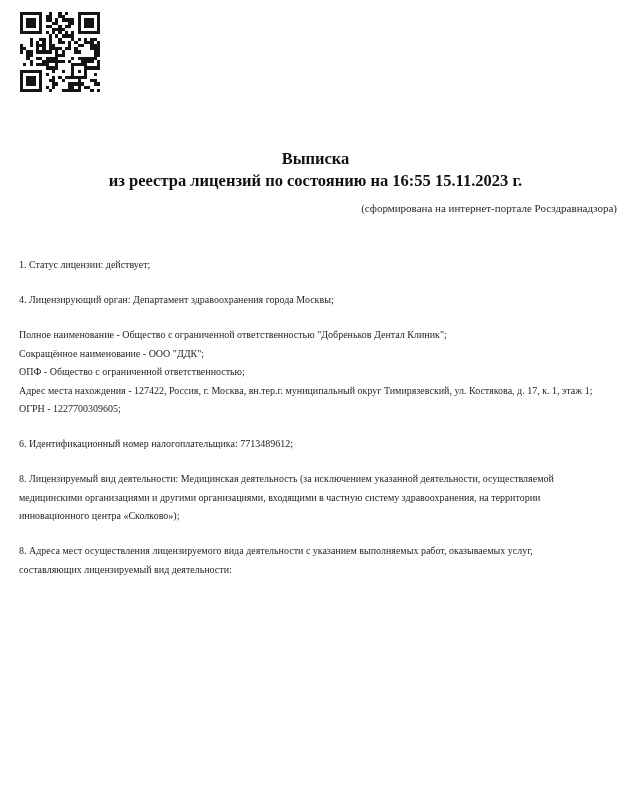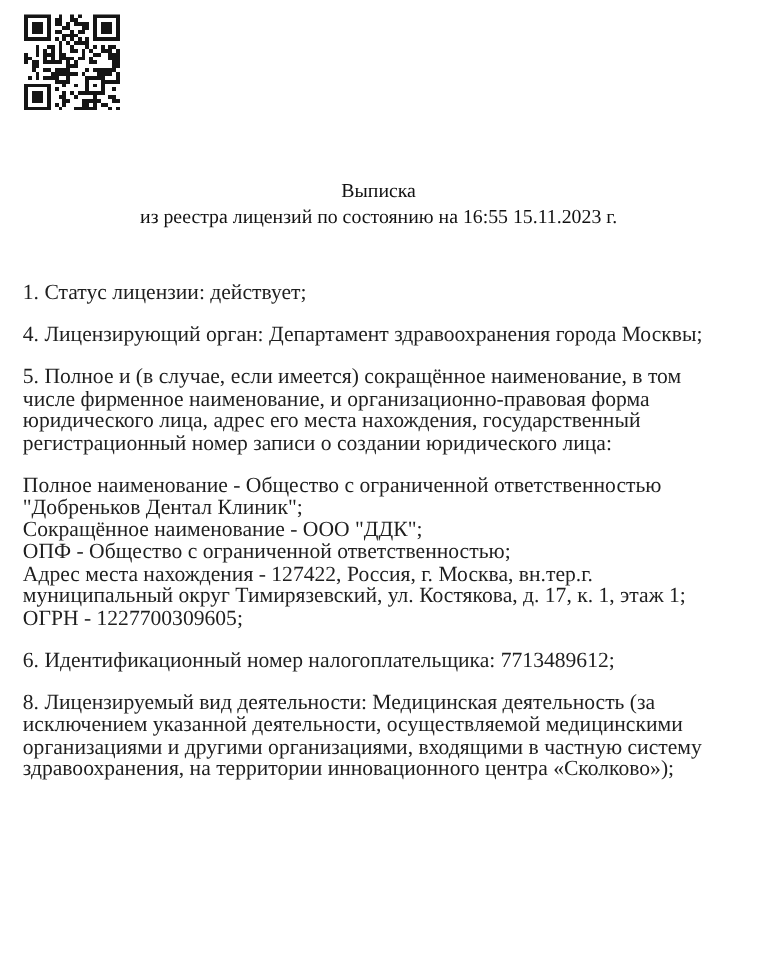--- a/index.html
+++ b/index.html
@@ -9,35 +9,35 @@
     font-family: "Liberation Serif", serif;
     color: #1f1f1f;
     overflow: hidden;
   }
   .page { position: relative; width: 631px; height: 800px; }
   .qr-wrap { margin: 12px 0 0 20px; width: 80px; height: 80px; }
   .qr-wrap svg { display: block; width: 80px; height: 80px; shape-rendering: crispEdges; }
   .title-block {
     margin-top: 56px;
     text-align: center;
-    font-weight: normal;
+    font-weight: bold;
     font-size: 16.5px;
     line-height: 22px;
     color: #111111;
   }
   .subtitle {
     margin: 10px 14px 0 0;
     text-align: right;
     font-size: 11px;
     color: #2a2a2a;
   }
   .content {
     margin: 42px 36px 12px 19px;
     width: 576px;
-    font-size: 18px;
+    font-size: 10px;
     line-height: 18.5px;
   }
   .content p { margin: 0 0 16.5px 0; }
   .content p.block { white-space: pre-line; }
 </style>
 </head>
 <body>
 
 <div class="page">
 
@@ -351,27 +351,28 @@
         <rect x="22" y="24" width="1" height="1" fill="#151515"></rect>
         <rect x="24" y="24" width="1" height="1" fill="#151515"></rect>
       </svg>
   </div>
 
   <div class="title-block">
     <div>Выписка</div>
     <div>из реестра лицензий по состоянию на 16:55 15.11.2023 г.</div>
   </div>
 
+  <div class="subtitle">(сформирована на интернет-портале Росздравнадзора)</div>
 
   <div class="content">
     <p>1. Статус лицензии: действует;</p>
     <p>4. Лицензирующий орган: Департамент здравоохранения города Москвы;</p>
-    <p>5. Полное и (в случае, если имеется) сокращённое наименование, в том числе фирменное наименование, и организационно-правовая форма юридического лица, адрес его места нахождения, государственный регистрационный номер записи о создании юридического лица:</p>
     <p class="block">Полное наименование - Общество с ограниченной ответственностью "Добреньков Дентал Клиник";
 Сокращённое наименование - ООО "ДДК";
 ОПФ - Общество с ограниченной ответственностью;
 Адрес места нахождения - 127422, Россия, г. Москва, вн.тер.г. муниципальный округ Тимирязевский, ул. Костякова, д. 17, к. 1, этаж 1;
 ОГРН - 1227700309605;</p>
     <p>6. Идентификационный номер налогоплательщика: 7713489612;</p>
     <p>8. Лицензируемый вид деятельности: Медицинская деятельность (за исключением указанной деятельности, осуществляемой медицинскими организациями и другими организациями, входящими в частную систему здравоохранения, на территории инновационного центра «Сколково»);</p>
+    <p>8. Адреса мест осуществления лицензируемого вида деятельности с указанием выполняемых работ, оказываемых услуг, составляющих лицензируемый вид деятельности:</p>
   </div>
 
 </div>
 
 </body></html>

